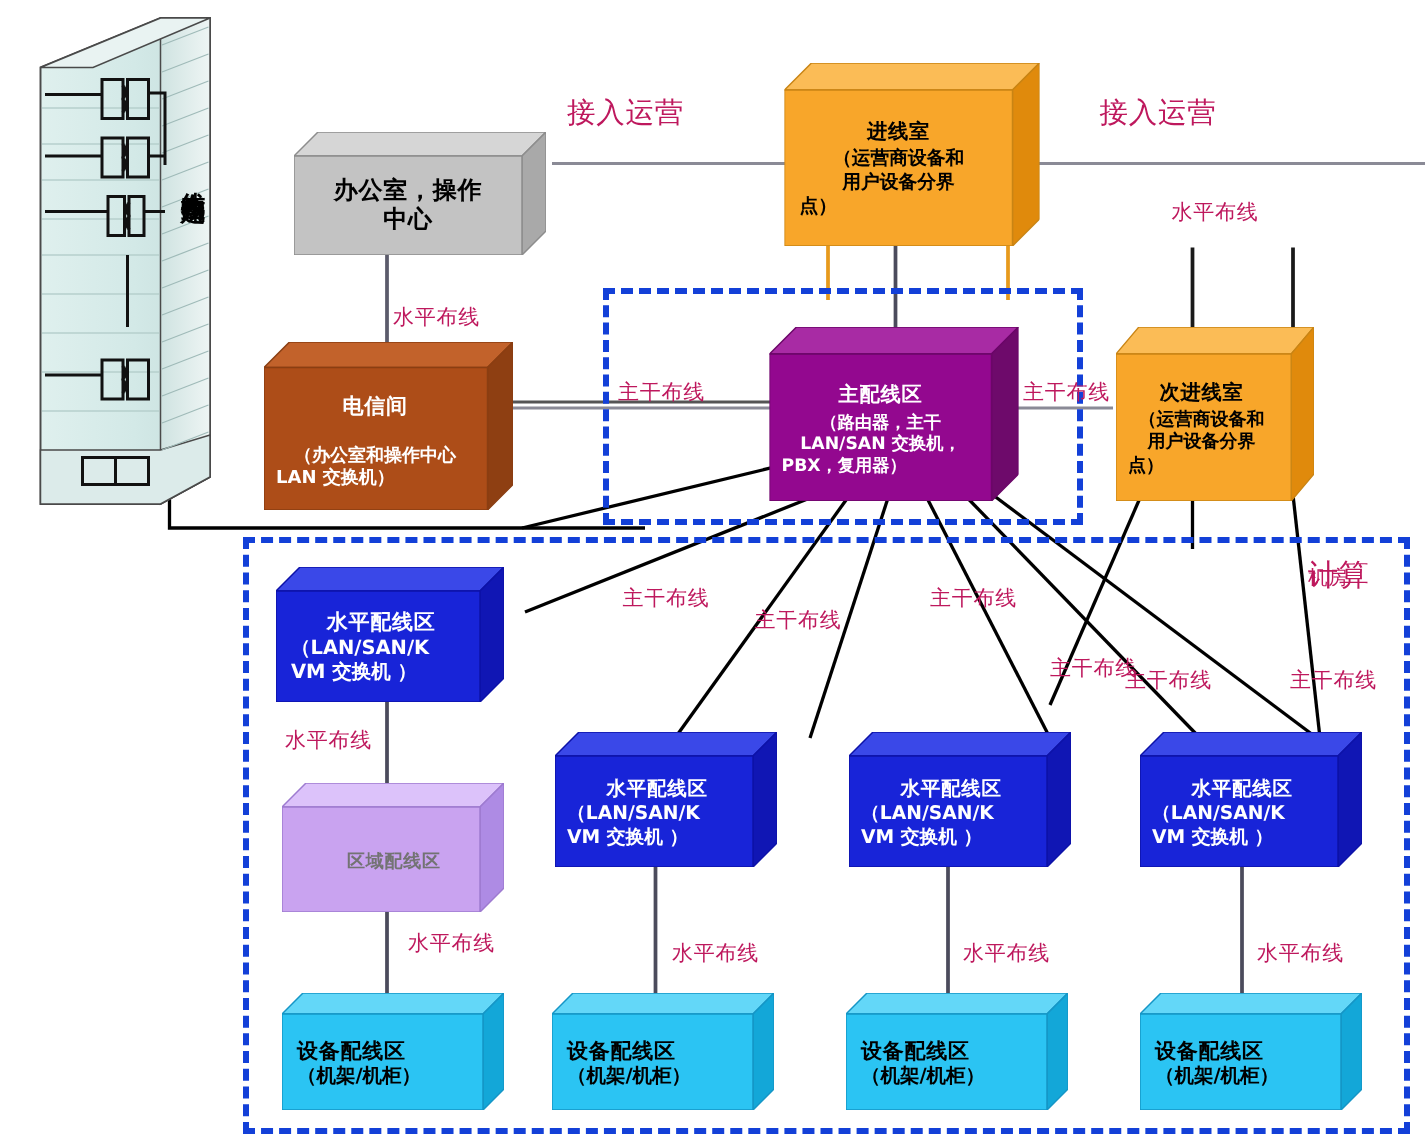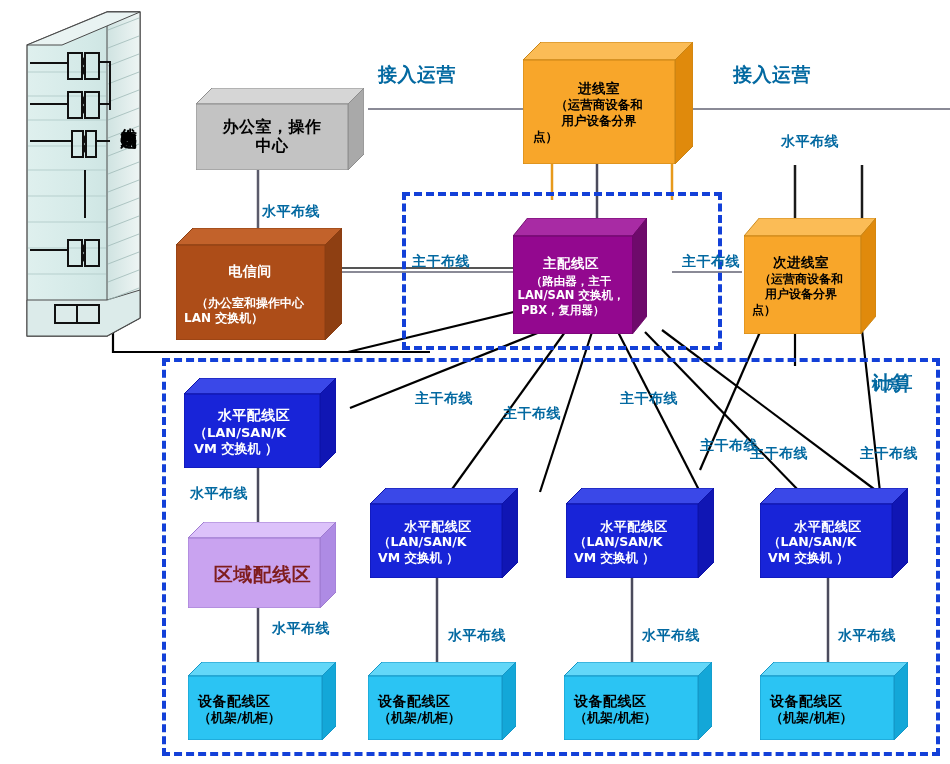--- a/index.html
+++ b/index.html
@@ -49,22 +49,22 @@
     font-weight:bold;
     letter-spacing:.5px;
   }
   .box .sub{
     font-weight:bold;
     margin-top:1px;
   }
   
   .lbl{
     position:absolute;
-    font-weight:bold;
-    color:#0369a1;
+    font-weight:normal;
+    color:#be185d;
     white-space:nowrap;
     letter-spacing:.5px;
   }
   .vlbl{
     position:absolute;
     font-weight:bold;
     color:#000;
     writing-mode:vertical-rl;
     text-orientation:upright;
     letter-spacing:-1px;
@@ -252,21 +252,21 @@
       <polygon points="149,17 166,0 166,95 149,112" fill="#8E3F12" stroke="#8A3E12" stroke-width="1"></polygon>
       <rect x="0" y="17" width="149" height="95" fill="#AD4D18" stroke="#8A3E12" stroke-width="1"></rect>
     </svg>
     <div class="face" style="color:#fff; font-size:12px; top:20px; right:18px;">
       <div class="title" style="font-size:14px; margin-bottom:15px;">电信间</div>
       <div class="sub">（办公室和操作中心</div>
       <div class="sub" style="align-self:flex-start; margin-left:4px;">LAN 交换机）</div>
     </div>
   </div>
 
-  <div class="box" style="left:513px; top:218px; width:134px; height:116px;">
+  <div class="box" style="left:513px; top:218px; width:166px; height:116px;">
     <svg class="top-poly" viewBox="0 0 166 116" preserveAspectRatio="none">
       <polygon points="0,18 18,0 166,0 148,18" fill="#A82BA4" stroke="#6B0668" stroke-width="1"></polygon>
       <polygon points="148,18 166,0 166,98 148,116" fill="#6E0A6B" stroke="#6B0668" stroke-width="1"></polygon>
       <rect x="0" y="18" width="148" height="98" fill="#93088F" stroke="#6B0668" stroke-width="1"></rect>
     </svg>
     <div class="face" style="color:#fff; font-size:11.5px; top:21px; right:18px;">
       <div class="title" style="font-size:13.5px; margin-bottom:2px;">主配线区</div>
       <div class="sub">（路由器，主干</div>
       <div class="sub">LAN/SAN 交换机，</div>
       <div class="sub" style="align-self:flex-start; margin-left:4px;">PBX，复用器）</div>
@@ -299,21 +299,21 @@
       <div class="sub">VM 交换机 ）</div>
     </div>
   </div>
 
   <div class="box" style="left:188px; top:522px; width:148px; height:86px;">
     <svg class="top-poly" viewBox="0 0 148 86" preserveAspectRatio="none">
       <polygon points="0,16 16,0 148,0 132,16" fill="#DCC2FA" stroke="#9E7BD0" stroke-width="1"></polygon>
       <polygon points="132,16 148,0 148,70 132,86" fill="#AE8BE4" stroke="#9E7BD0" stroke-width="1"></polygon>
       <rect x="0" y="16" width="132" height="70" fill="#C9A3F0" stroke="#9E7BD0" stroke-width="1"></rect>
     </svg>
-    <div class="face" style="color:#7f1d1d; font-size:19px; top:18px; right:16px;padding-left:21px;">
+    <div class="face" style="color:#737373; font-size:12px; top:18px; right:16px;padding-left:21px;">
       <div class="title">区域配线区</div>
     </div>
   </div>
 
   <div class="box" style="left:370px; top:488px; width:148px; height:90px;">
     <svg class="top-poly" viewBox="0 0 148 90" preserveAspectRatio="none">
       <polygon points="0,16 16,0 148,0 132,16" fill="#3A48E8" stroke="#0D12A8" stroke-width="1"></polygon>
       <polygon points="132,16 148,0 148,74 132,90" fill="#1016B4" stroke="#0D12A8" stroke-width="1"></polygon>
       <rect x="0" y="16" width="132" height="74" fill="#1824D8" stroke="#0D12A8" stroke-width="1"></rect>
     </svg>

